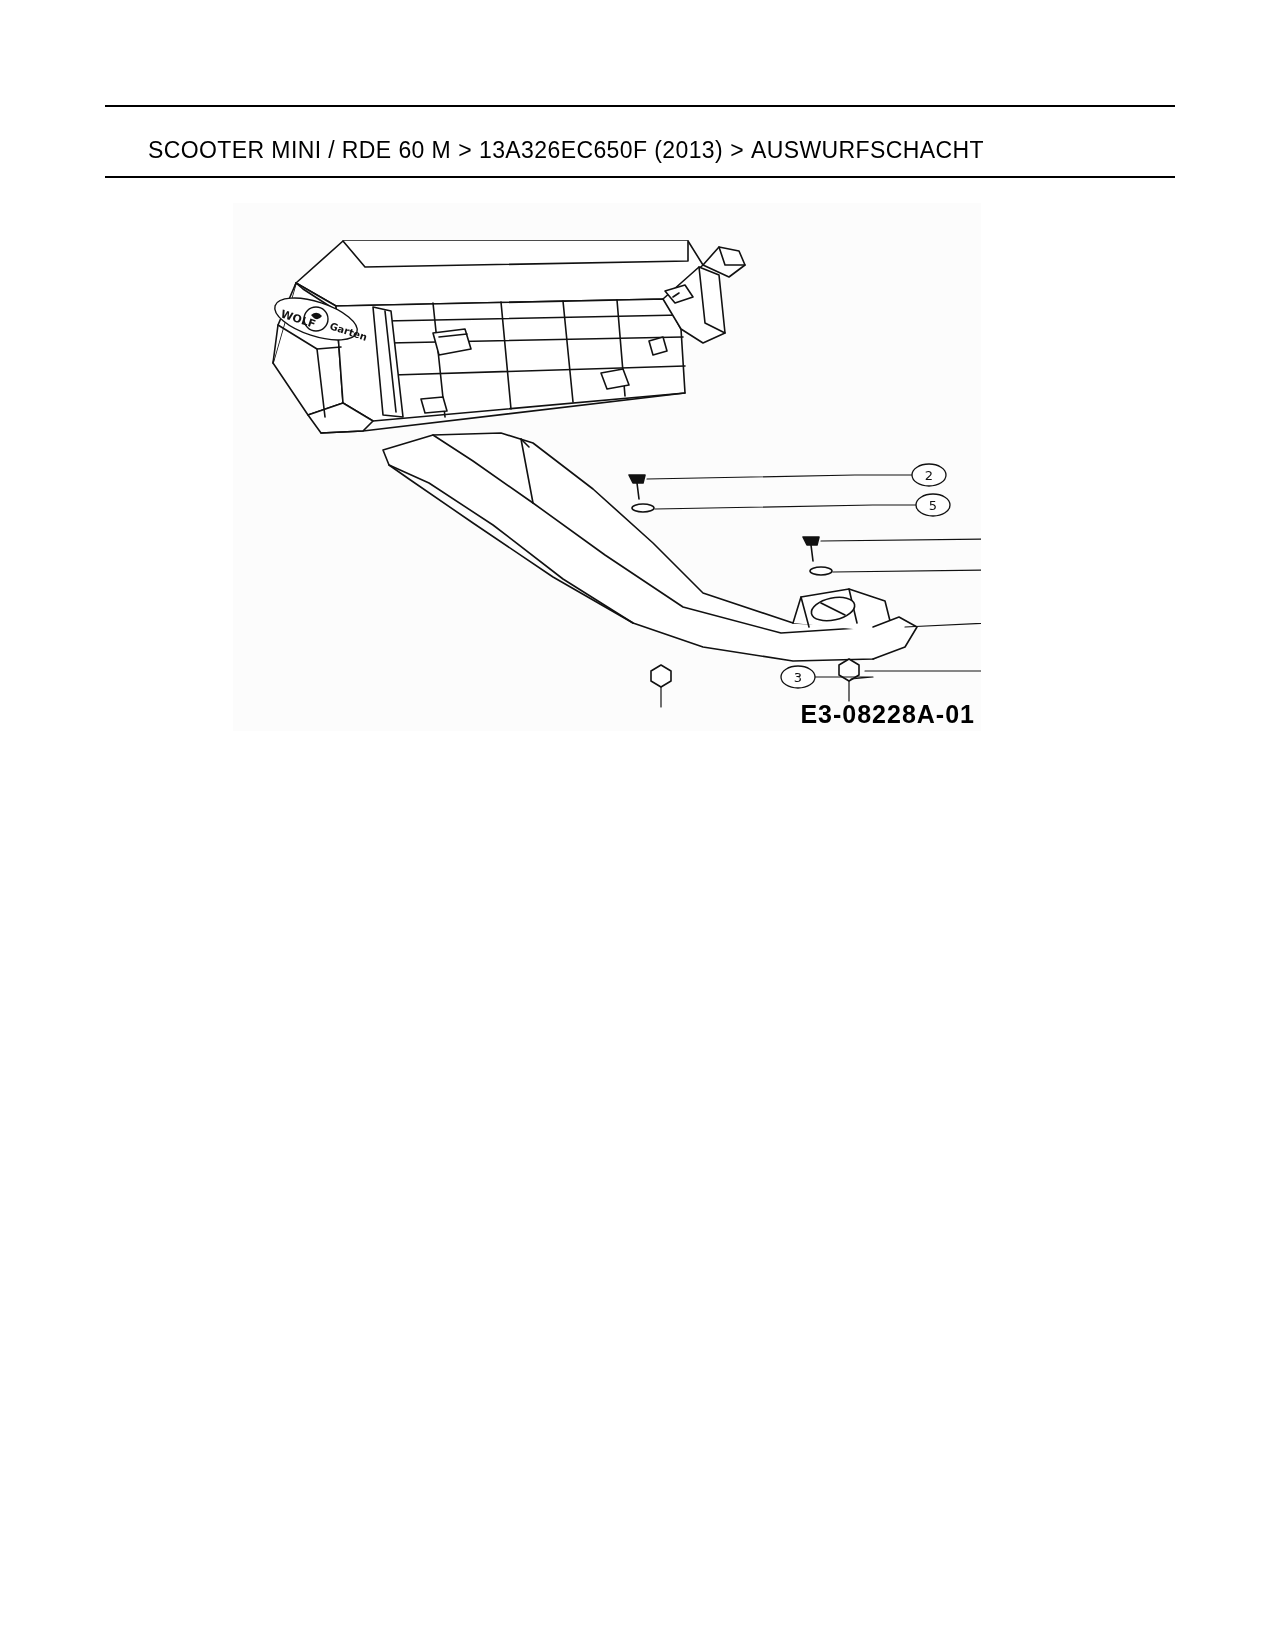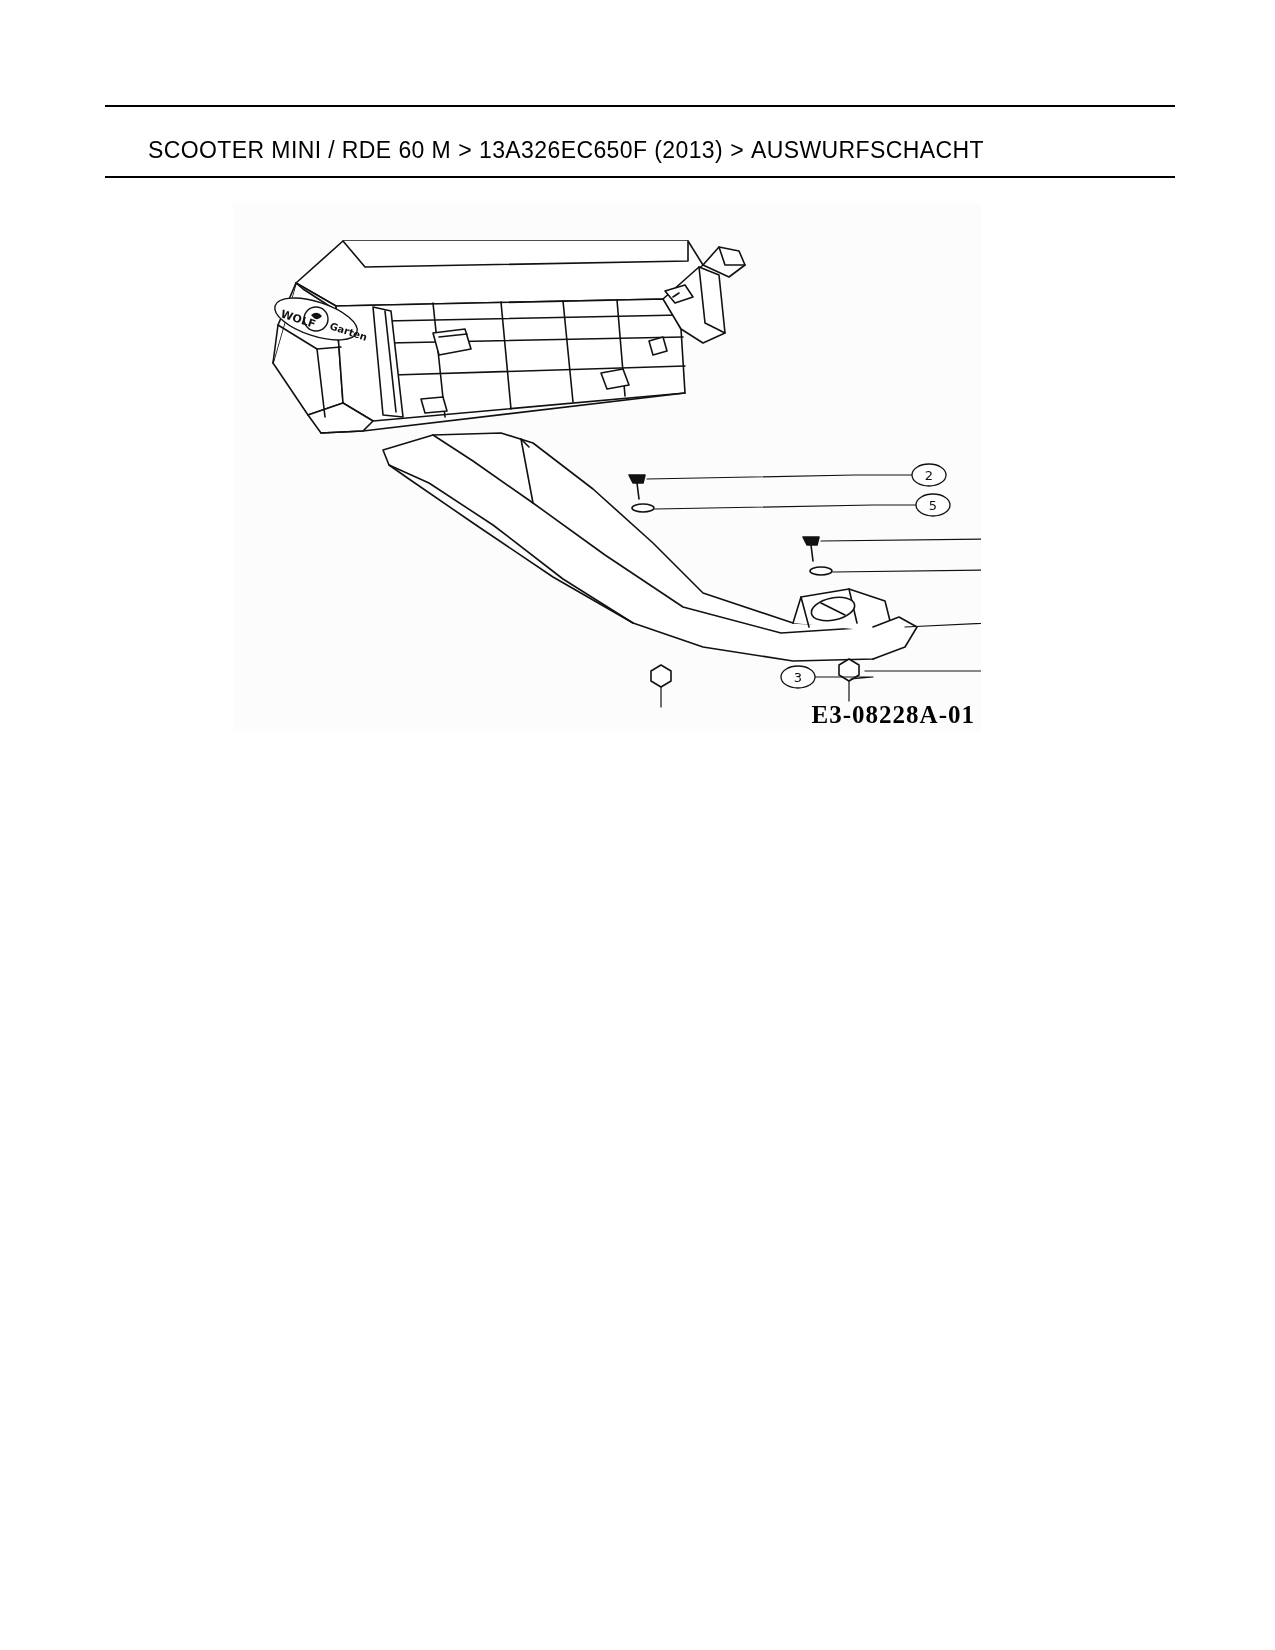--- a/index.html
+++ b/index.html
@@ -56,21 +56,21 @@
   }
   .figure-svg {
     position: absolute;
     left: 0;
     top: 0;
   }
   .figure-code {
     position: absolute;
     right: 6px;
     bottom: 2px;
-    font-family: Liberation Serif, serif;
+    font-family: Liberation Sans, sans-serif;
     font-size: 25px;
     letter-spacing: 1px;
     font-weight: 600;
     color: #000000;
   }
 </style>
 </head>
 <body>
 
 <div class="page">

